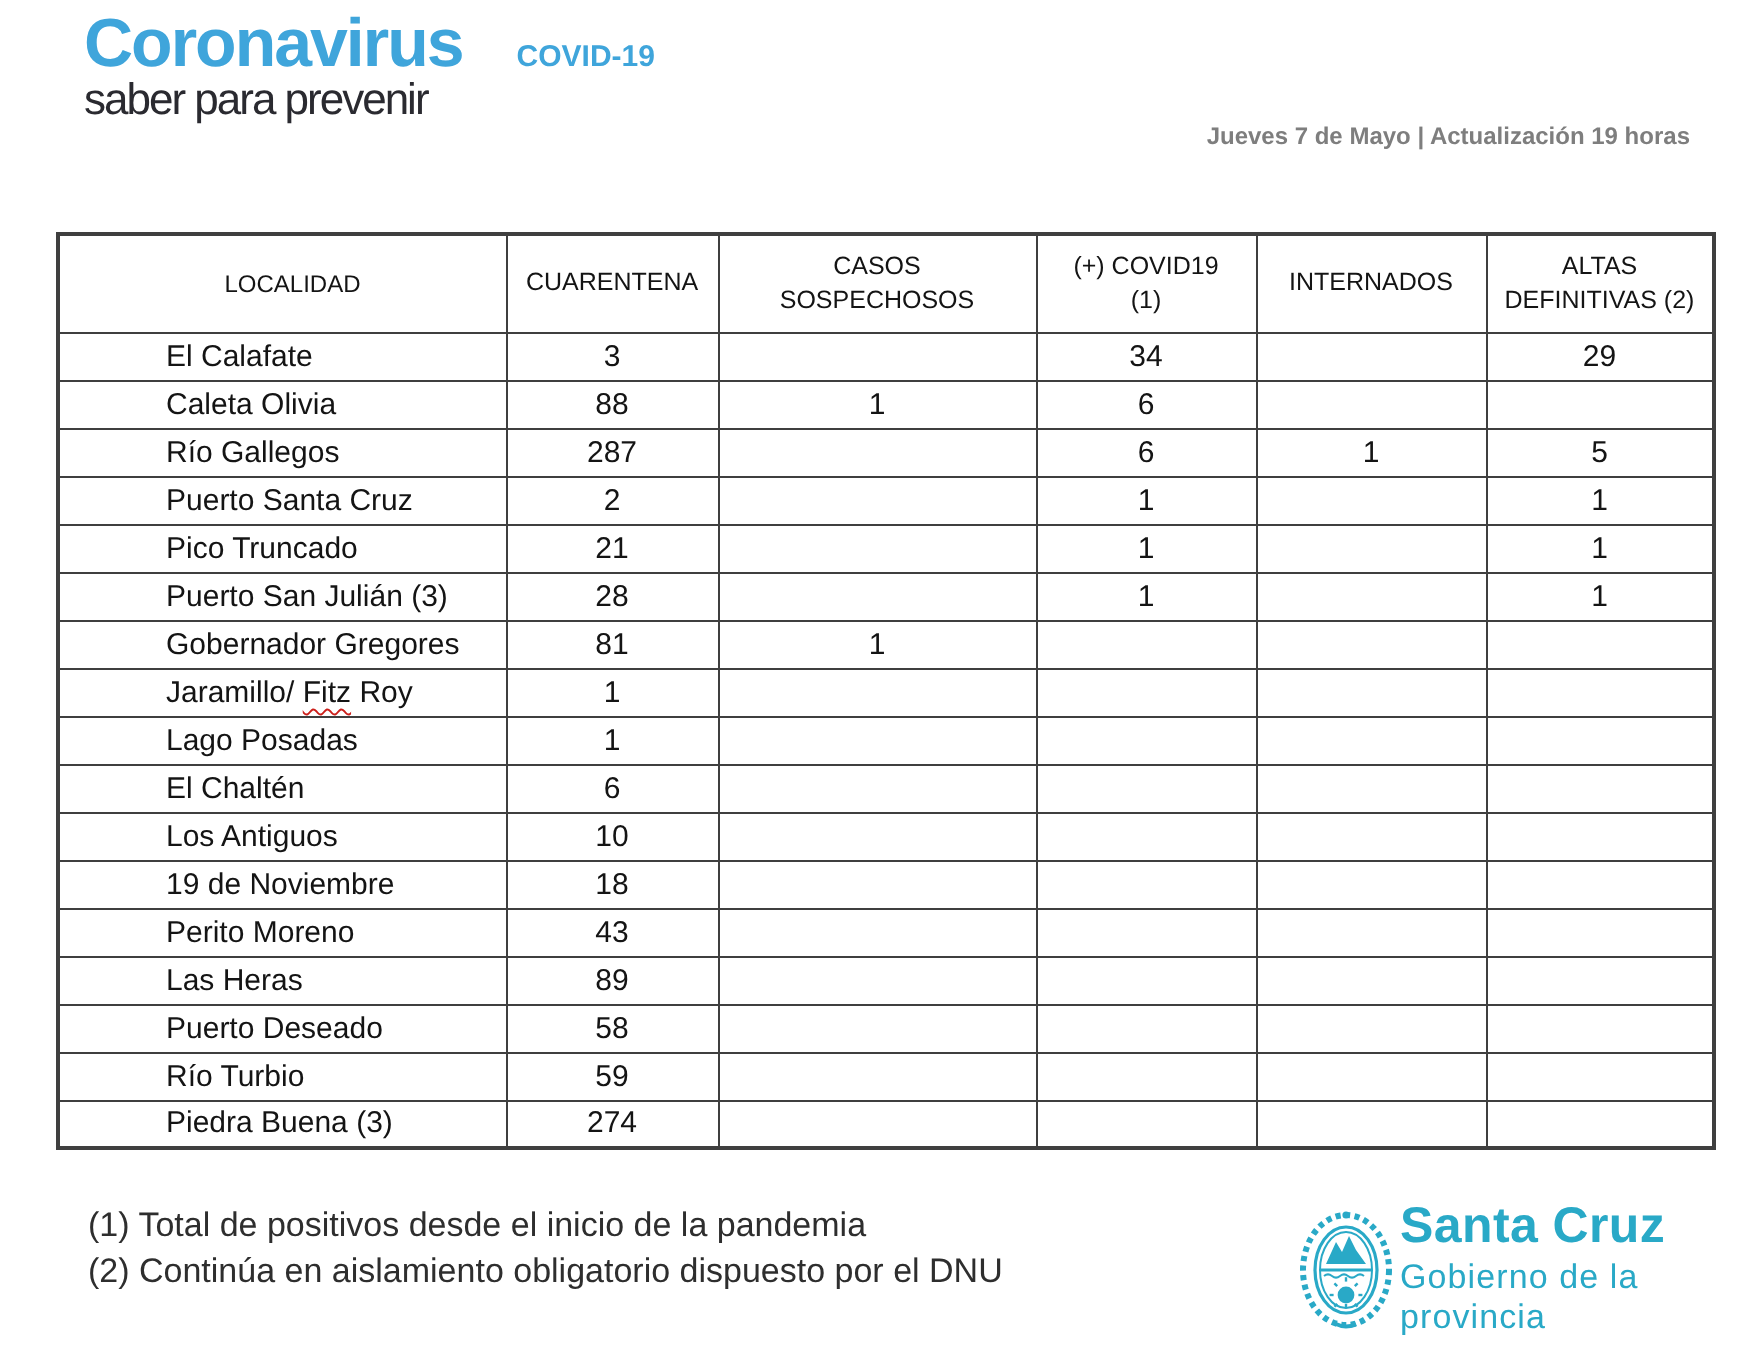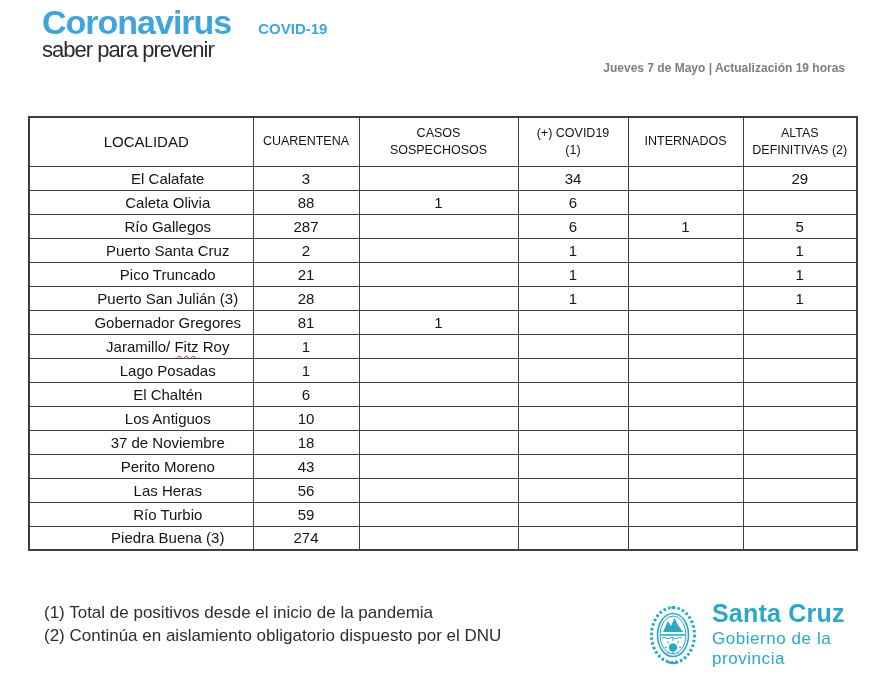--- a/index.html
+++ b/index.html
@@ -32,39 +32,39 @@
     border-collapse:collapse;table-layout:fixed;
     border:2px solid var(--border);
     width:829px;
   }
   table.data th,table.data td{border:1px solid var(--border);overflow:hidden;}
   table.data thead th{
     height:49px;font-weight:400;font-size:12.5px;line-height:1.35;
     white-space:pre-line;text-align:center;vertical-align:middle;color:var(--cell-text);
     padding:0 2px;
   }
-  table.data thead th.lg{font-size:15px;padding-left:12px;}
+  table.data thead th.lg{font-size:12px;padding-left:12px;}
   table.data tbody td{
     height:24px;font-size:15px;text-align:center;vertical-align:middle;
     color:var(--cell-text);padding:0;
   }
-  table.data tbody td.loc{text-align:center;padding-left:53px;}
+  table.data tbody td.loc{text-align:left;padding-left:53px;}
   .squiggle{
     text-decoration-line:underline;
     text-decoration-style:wavy;
     text-decoration-color:var(--squiggle);
     text-decoration-thickness:1px;
     text-underline-offset:3px;
   }
   
   .footnotes{position:absolute;left:44px;top:601px;font-size:17px;color:var(--footnote);line-height:23px;}
   
   .logo{position:absolute;left:649px;top:601px;display:flex;align-items:center;}
   .crest{width:48px;height:60px;flex:0 0 auto;}
-  .logo-textblock{margin-left:15px;}
+  .logo-textblock{margin-left:3px;}
   .logo-name{font-size:25px;font-weight:700;color:var(--teal);letter-spacing:0.2px;line-height:1;}
   .logo-sub{font-size:17px;color:var(--teal);letter-spacing:0.55px;margin-top:3px;}
 </style>
 </head>
 <body>
 
 <div class="brand">
   <div class="brand-line1">
     <span class="brand-title">Coronavirus</span>
     <span class="brand-covid">COVID-19</span>
@@ -179,38 +179,46 @@
       </tr>
       <tr>
         <td class="loc">Los Antiguos</td>
         <td>10</td>
         <td></td>
         <td></td>
         <td></td>
         <td></td>
       </tr>
       <tr>
-        <td class="loc">37 de Noviembre</td>
+        <td class="loc">19 de Noviembre</td>
         <td>18</td>
         <td></td>
         <td></td>
         <td></td>
         <td></td>
       </tr>
       <tr>
         <td class="loc">Perito Moreno</td>
         <td>43</td>
         <td></td>
         <td></td>
         <td></td>
         <td></td>
       </tr>
       <tr>
         <td class="loc">Las Heras</td>
-        <td>56</td>
+        <td>89</td>
+        <td></td>
+        <td></td>
+        <td></td>
+        <td></td>
+      </tr>
+      <tr>
+        <td class="loc">Puerto Deseado</td>
+        <td>58</td>
         <td></td>
         <td></td>
         <td></td>
         <td></td>
       </tr>
       <tr>
         <td class="loc">Río Turbio</td>
         <td>59</td>
         <td></td>
         <td></td>

